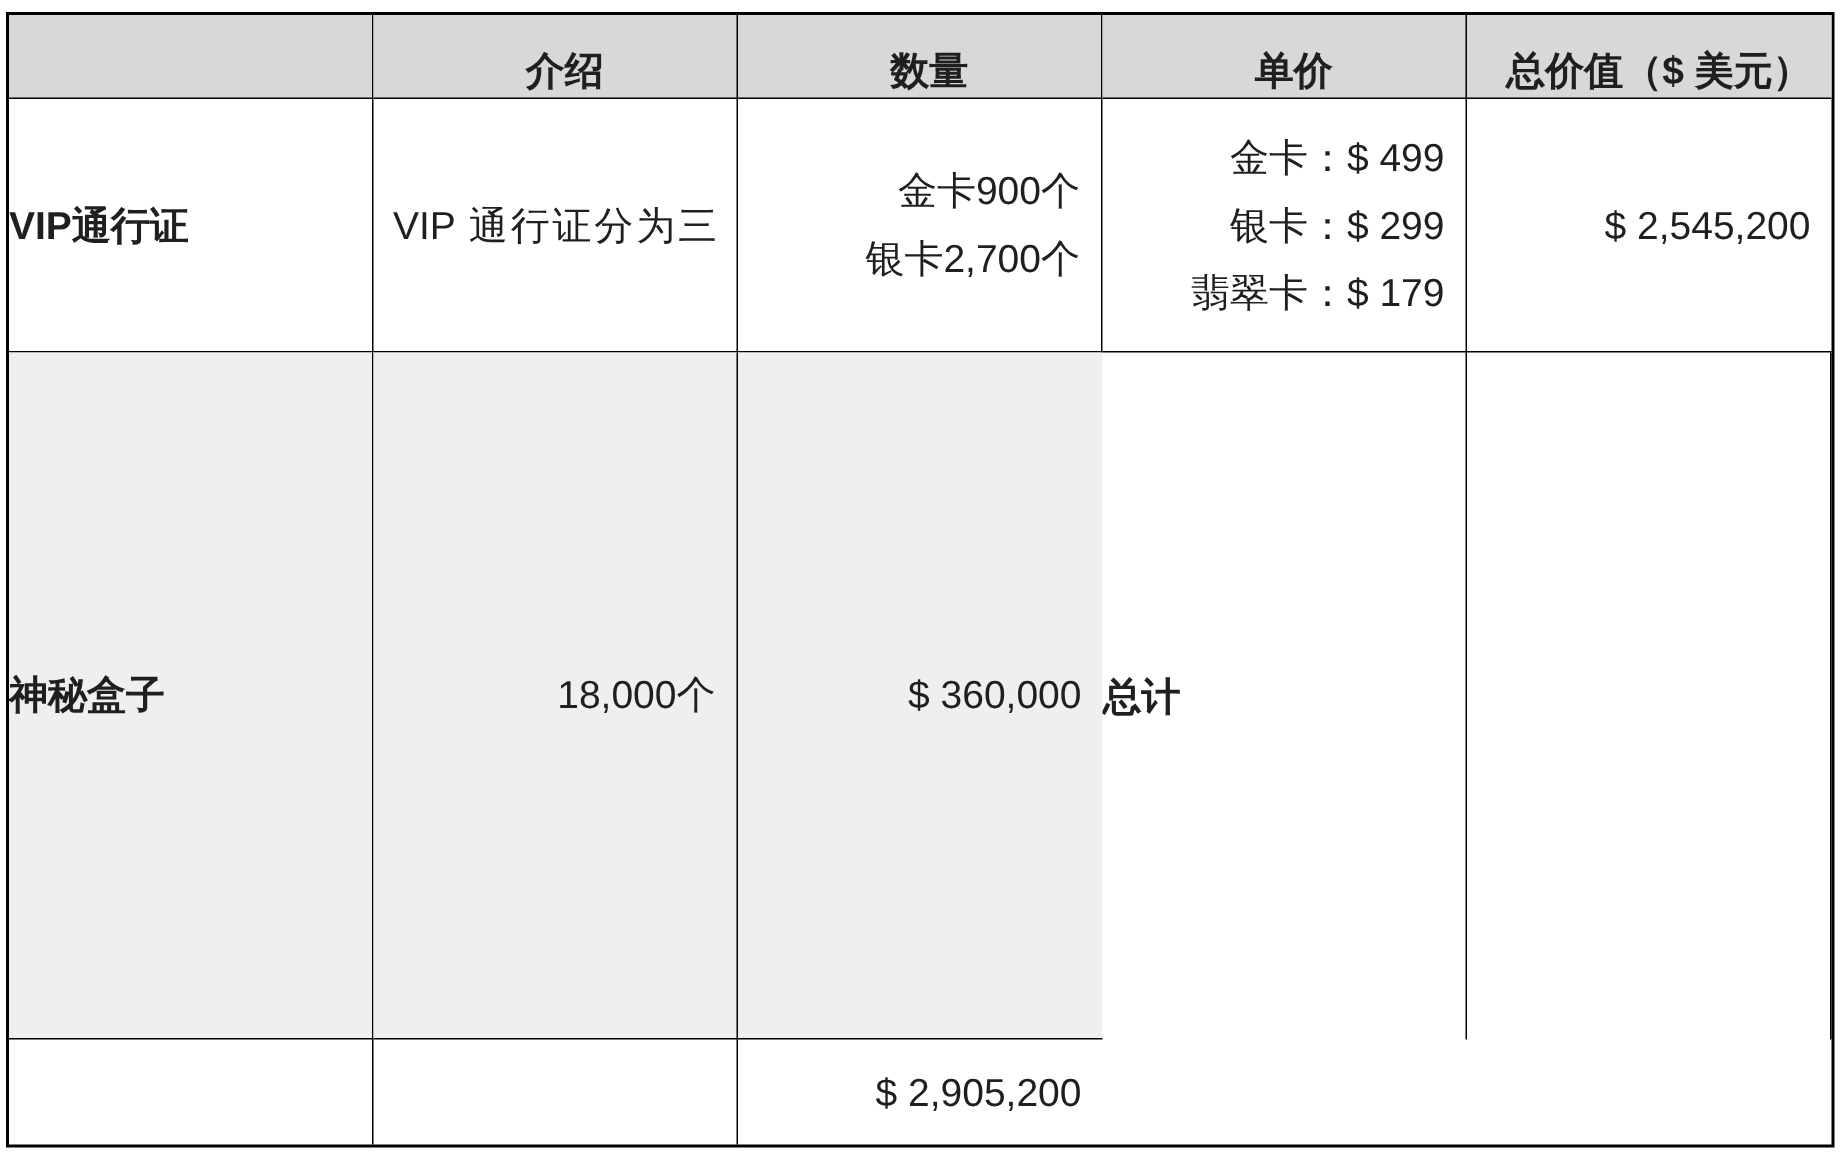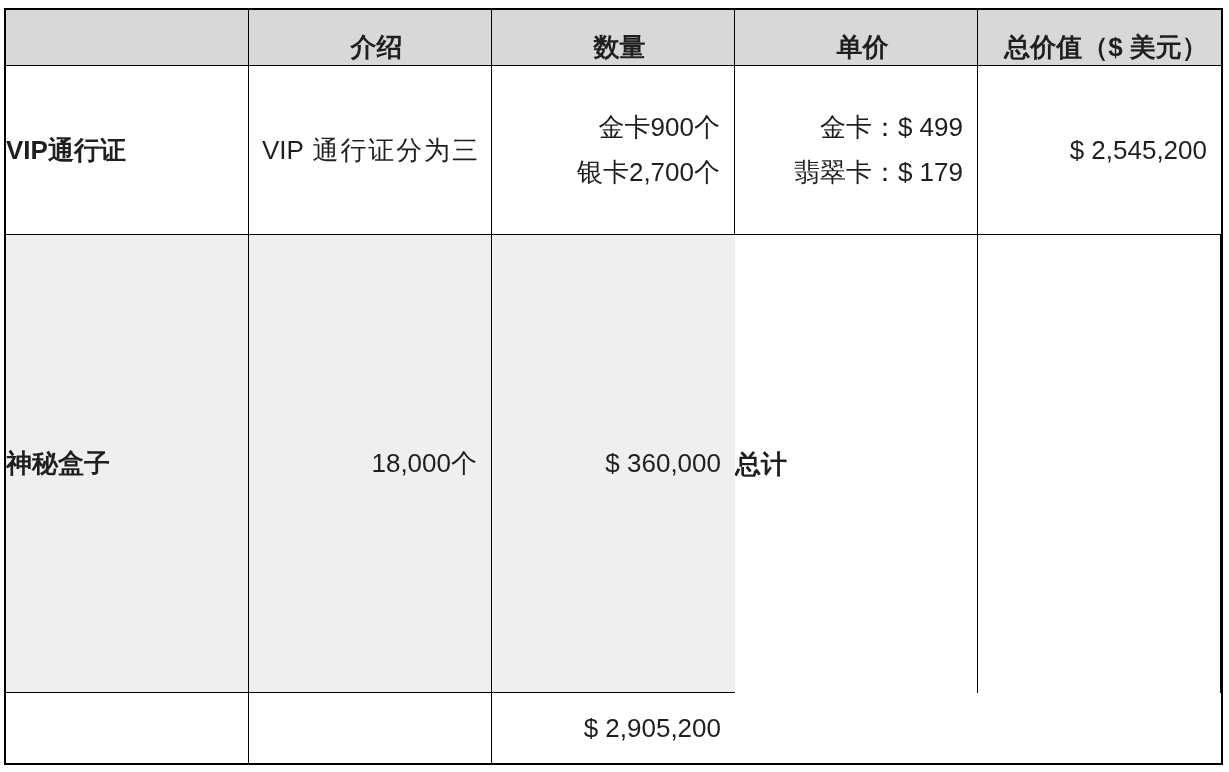--- a/index.html
+++ b/index.html
@@ -71,20 +71,21 @@
   </div>
   <div class="cell desc-cell c1">
     <div class="line jl">VIP 通行证分为三</div>
   </div>
   <div class="cell num-cell c2">
     <div class="line nl">金卡900个</div>
     <div class="line nl">银卡2,700个</div>
   </div>
   <div class="cell num-cell c3">
     <div class="line nl">金卡：$ 499</div>
+    <div class="line nl">银卡：$ 299</div>
     <div class="line nl">翡翠卡：$ 179</div>
   </div>
   <div class="cell num-cell c4">
     <div class="line nl">$ 2,545,200</div>
   </div>
 
   <div class="cell name-cell altbg c0">
     <div class="line">神秘盒子</div>
   </div>
   <div class="cell num-cell altbg c2">

